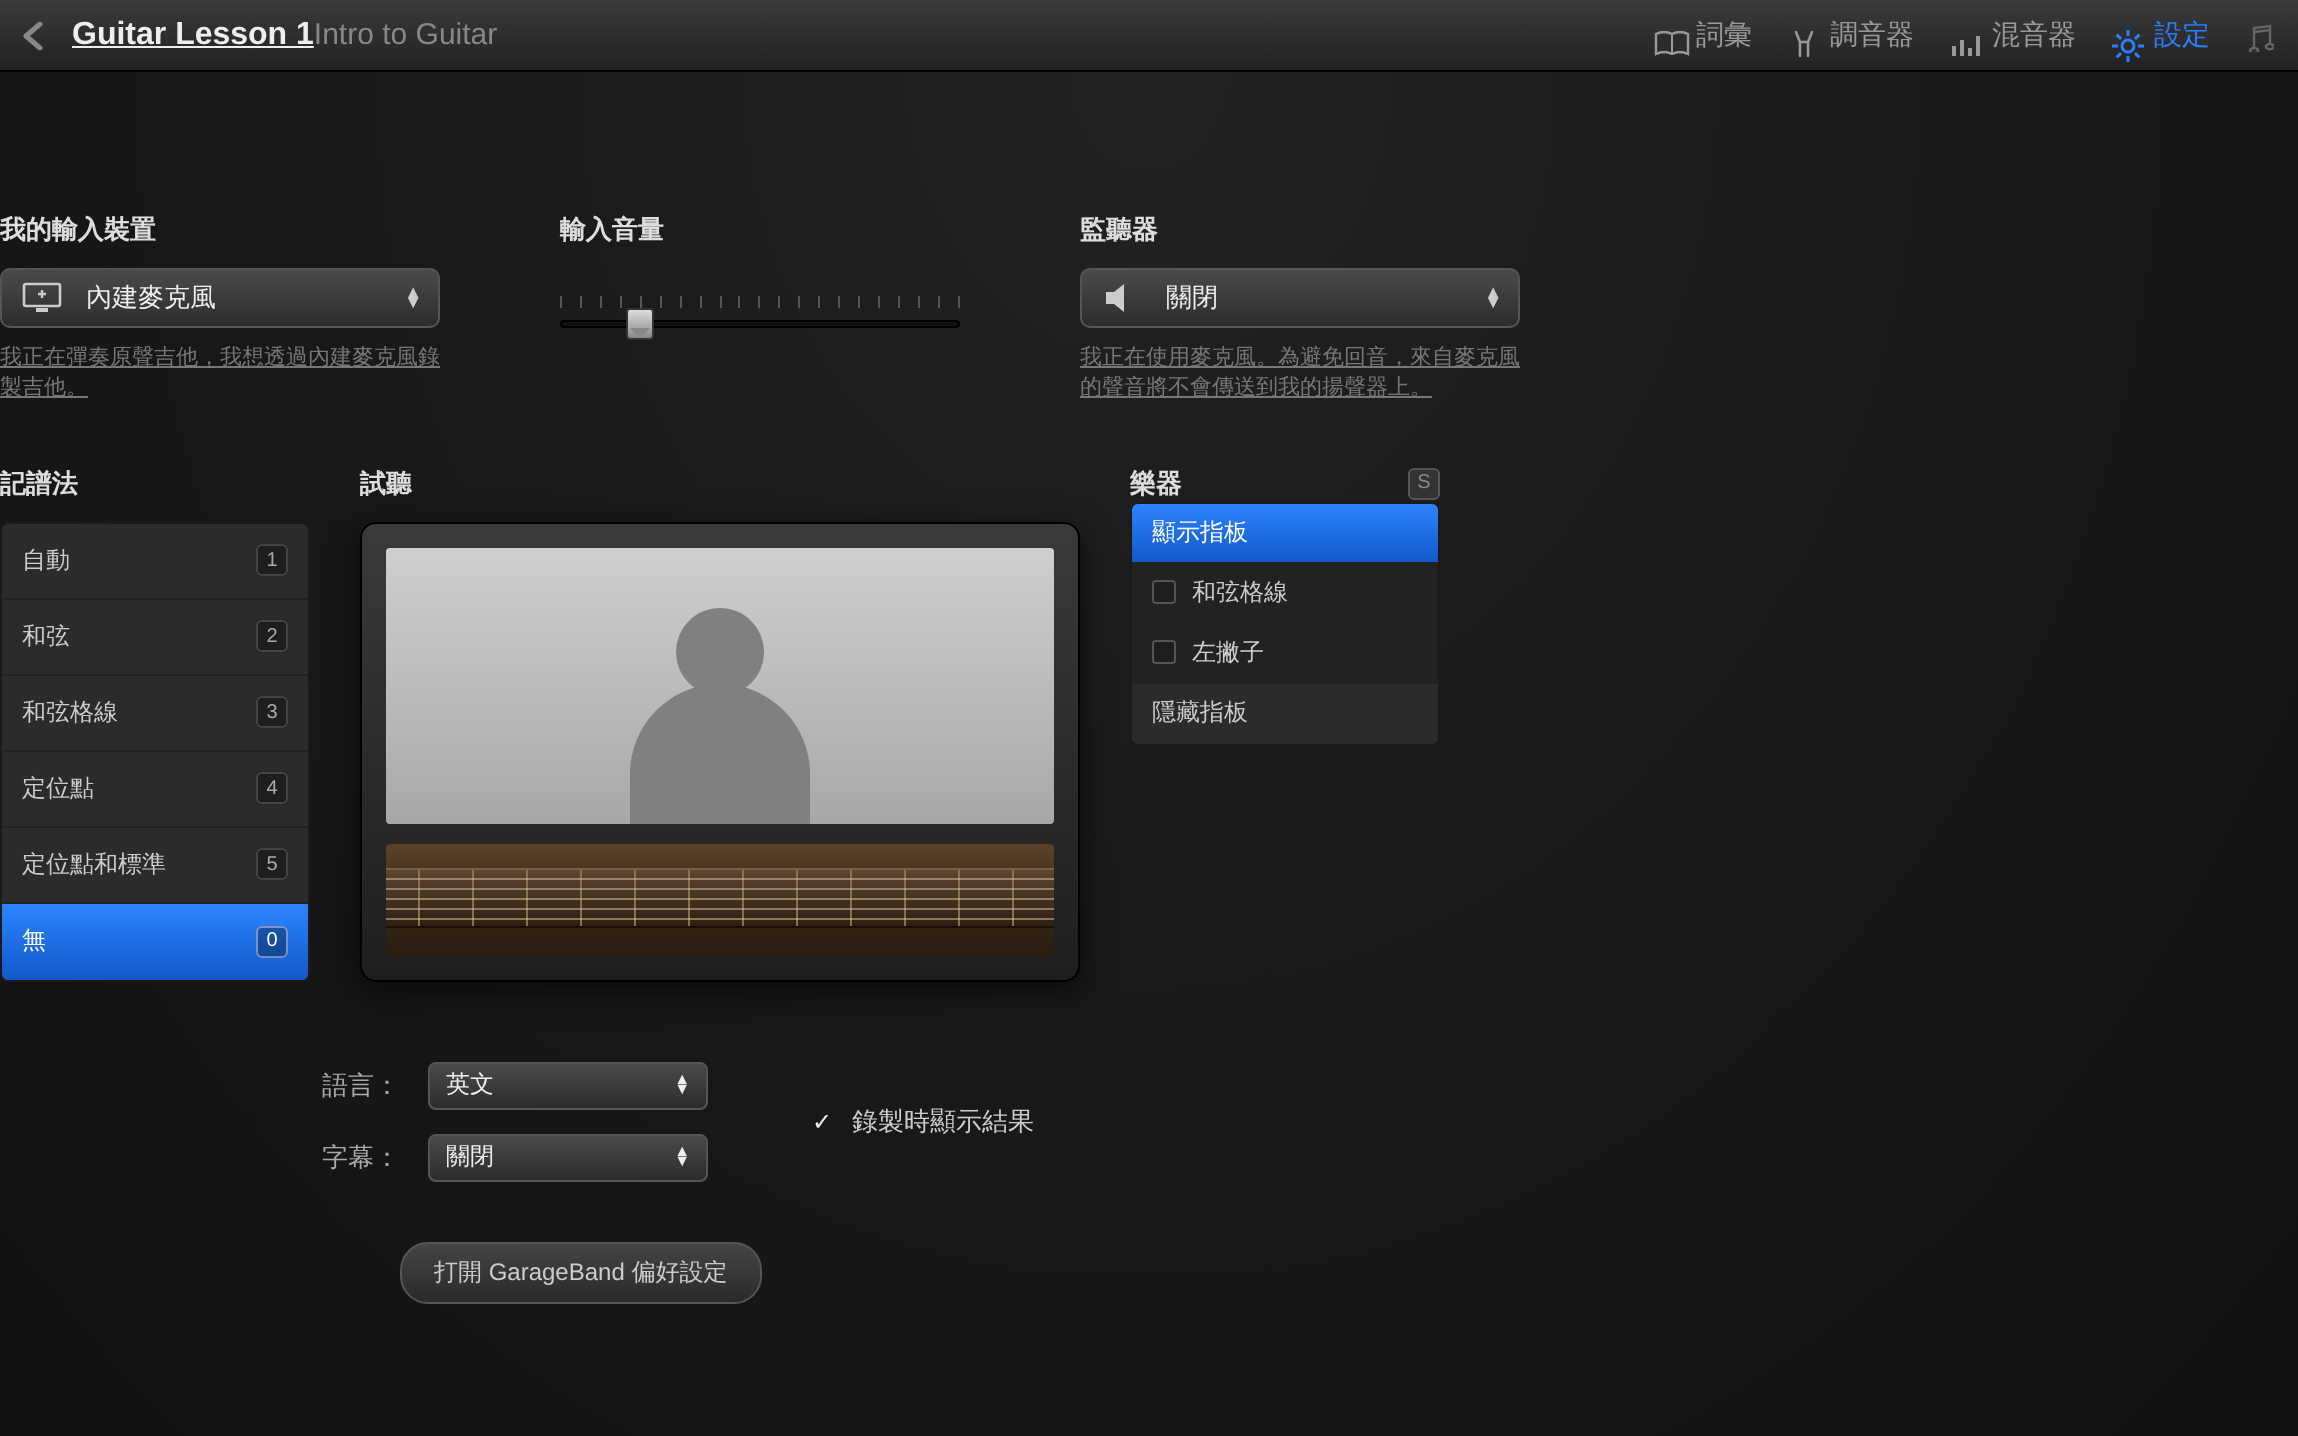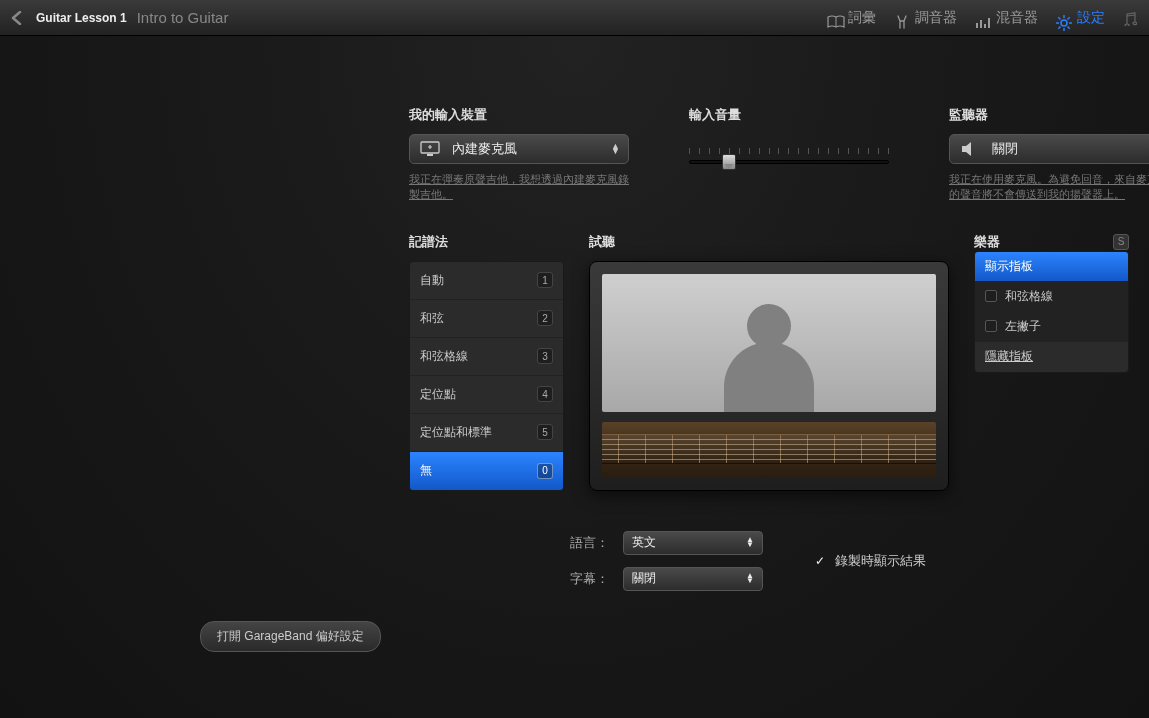--- a/index.html
+++ b/index.html
@@ -1,29 +1,29 @@
 <!DOCTYPE html>
 <html><head>
 <meta charset="utf-8">
 <style>
 * { margin: 0; padding: 0; box-sizing: border-box; font-family: -apple-system, "Helvetica Neue", Arial, sans-serif; }
 body { width: 1149px; height: 718px; background: #1a1a1a; color: #ccc; overflow: hidden; }
 
 
 .topbar { height: 36px; background: linear-gradient(to bottom,#3a3a3a,#222); display: flex; align-items: center; padding: 0 10px; border-bottom: 1px solid #000; }
 .back-btn { color: #888; font-size: 18px; margin-right: 12px; cursor: pointer; }
-.title-main { color: #eee; font-weight: bold; font-size: 12px; margin-right: 10px; }
+.title-main { color: #eee; font-weight: bold; font-size: 16px; margin-right: 0; text-decoration: underline; }
 .title-sub { color: #888; font-size: 15px; }
 .tb-spacer { flex: 1; }
 .tb-item { display: flex; align-items: flex-end; gap: 5px; margin-left: 18px; color: #999; font-size: 14px; cursor: pointer; }
 .tb-item.active { color: #2b7fff; }
 .tb-icon { width: 16px; height: 12px; display: inline-block; }
 
 
-.content { padding: 70px 0 0 0; background: radial-gradient(ellipse at center top, #222 0%, #1a1a1a 40%, #121212 100%); height: calc(100% - 36px); display: flex; flex-direction: column; align-items: flex-end; }
+.content { padding: 70px 0 0 0; background: radial-gradient(ellipse at center top, #222 0%, #1a1a1a 40%, #121212 100%); height: calc(100% - 36px); display: flex; flex-direction: column; align-items: flex-start; }
 .panel-row { display: flex; gap: 60px; width: 740px; margin-bottom: 30px; }
 .panel-row2 { display: flex; gap: 25px; width: 740px; }
 .panel-col { display: flex; flex-direction: column; }
 
 .section-label { color: #ddd; font-size: 13px; font-weight: bold; margin-bottom: 10px; }
 .hint { color: #777; font-size: 11px; margin-top: 8px; line-height: 1.4; max-width: 220px; text-decoration: underline; }
 
 
 .dropdown { width: 220px; height: 30px; background: linear-gradient(to bottom,#4a4a4a,#2c2c2c); border: 1px solid #555; border-radius: 5px; display: flex; align-items: center; padding: 0 8px; color: #eee; font-size: 13px; cursor: pointer; position: relative; }
 .dropdown .dd-icon { width: 24px; display: flex; justify-content: center; color: #ccc; }
@@ -59,21 +59,21 @@
 .fretboard { position:absolute; top:12px; left:-10px; right:-10px; height:30px; background:linear-gradient(to bottom,#5a4530,#2d2012); border-top:1px solid #7a6040; border-bottom:1px solid #1a0f06;}
 .fretboard::before{content:"";position:absolute;inset:0;background:repeating-linear-gradient(to right,transparent 0,transparent 26px,#8a7050 26px,#8a7050 27px);}
 .fretboard::after{content:"";position:absolute;inset:0;background:repeating-linear-gradient(to bottom,transparent 0,transparent 4px,rgba(220,200,160,.5) 4px,rgba(220,200,160,.5) 5px);}
 
 
 .instr-col { width: 155px; }
 .instr-head { display:flex; justify-content: space-between; align-items: center; }
 .s-badge { width:16px; height:16px; background:#333; border:1px solid #555; border-radius:3px; font-size:10px; display:flex; align-items:center; justify-content:center; color:#888; }
 .instr-list { background: #2b2b2b; border-radius: 4px; overflow: hidden; border:1px solid #1a1a1a; }
 .instr-item { height: 30px; display: flex; align-items: center; padding: 0 10px; color: #ccc; font-size: 12px; border-bottom: 1px solid #222; cursor: pointer; gap:8px;}
-.instr-item:last-child{border-bottom:none;text-decoration:underline;}
+.instr-item:last-child{border-bottom:none;}
 .instr-item.selected { background: linear-gradient(to bottom,#2c84ff,#1258c9); color:#fff; }
 .chk { width:12px; height:12px; border:1px solid #555; background:#1e1e1e; border-radius:2px; }
 .instr-item.sub { background:#222; }
 
 
 .bottom-row { margin-top: 40px; width: 740px; display: flex; align-items: center; gap: 50px; }
 .form-rows { display:flex; flex-direction:column; gap:12px; margin-left: 150px;}
 .form-row { display:flex; align-items:center; gap: 14px; }
 .form-label { color:#aaa; font-size:13px; width:50px; text-align:right; }
 .small-dd { width:140px; height:24px; background:linear-gradient(to bottom,#4a4a4a,#2c2c2c); border:1px solid #555; border-radius:4px; display:flex; align-items:center; padding:0 8px; color:#eee; font-size:12px; cursor:pointer; }

